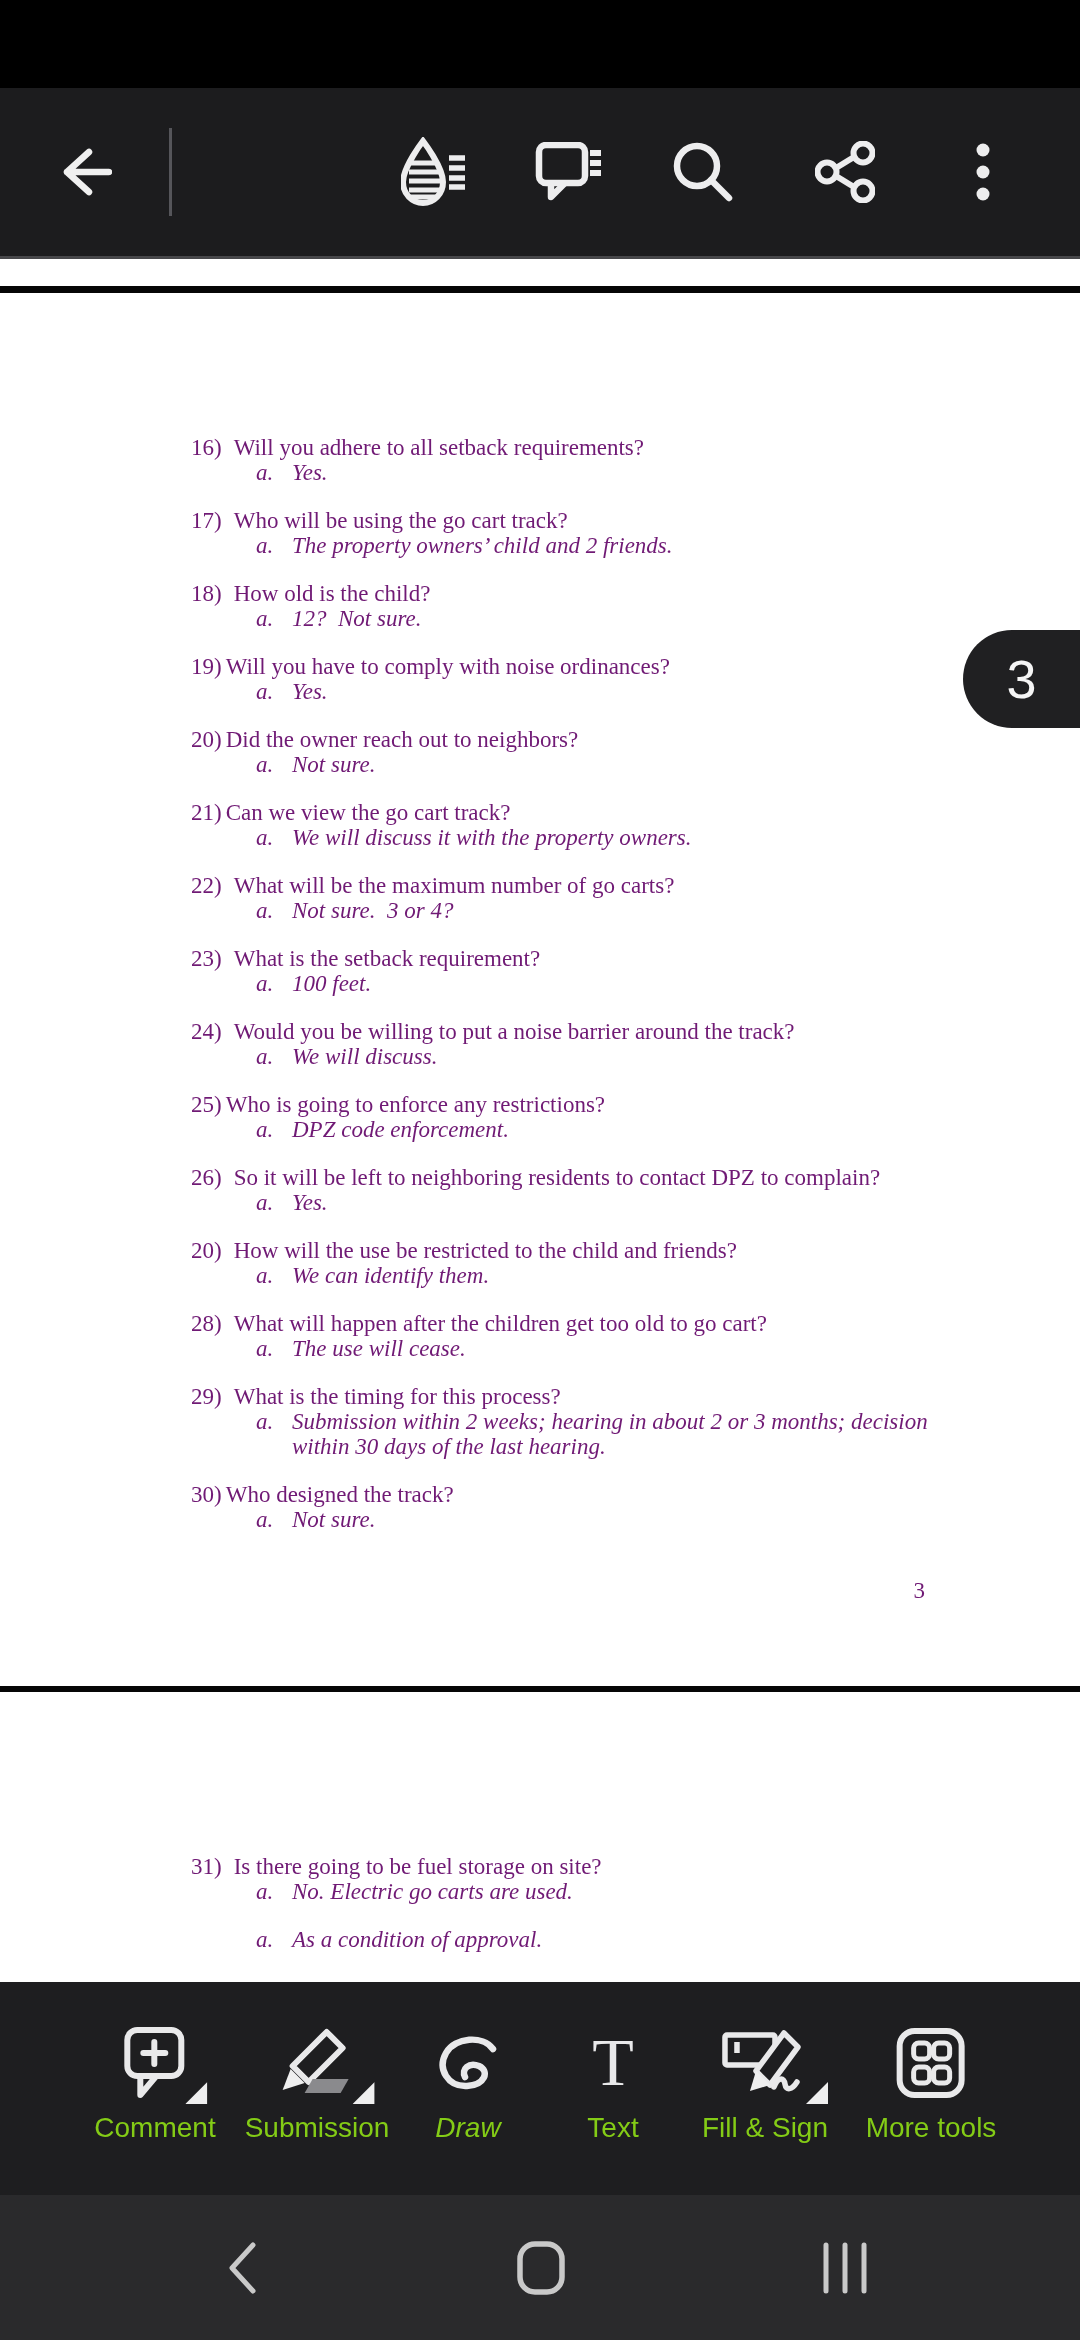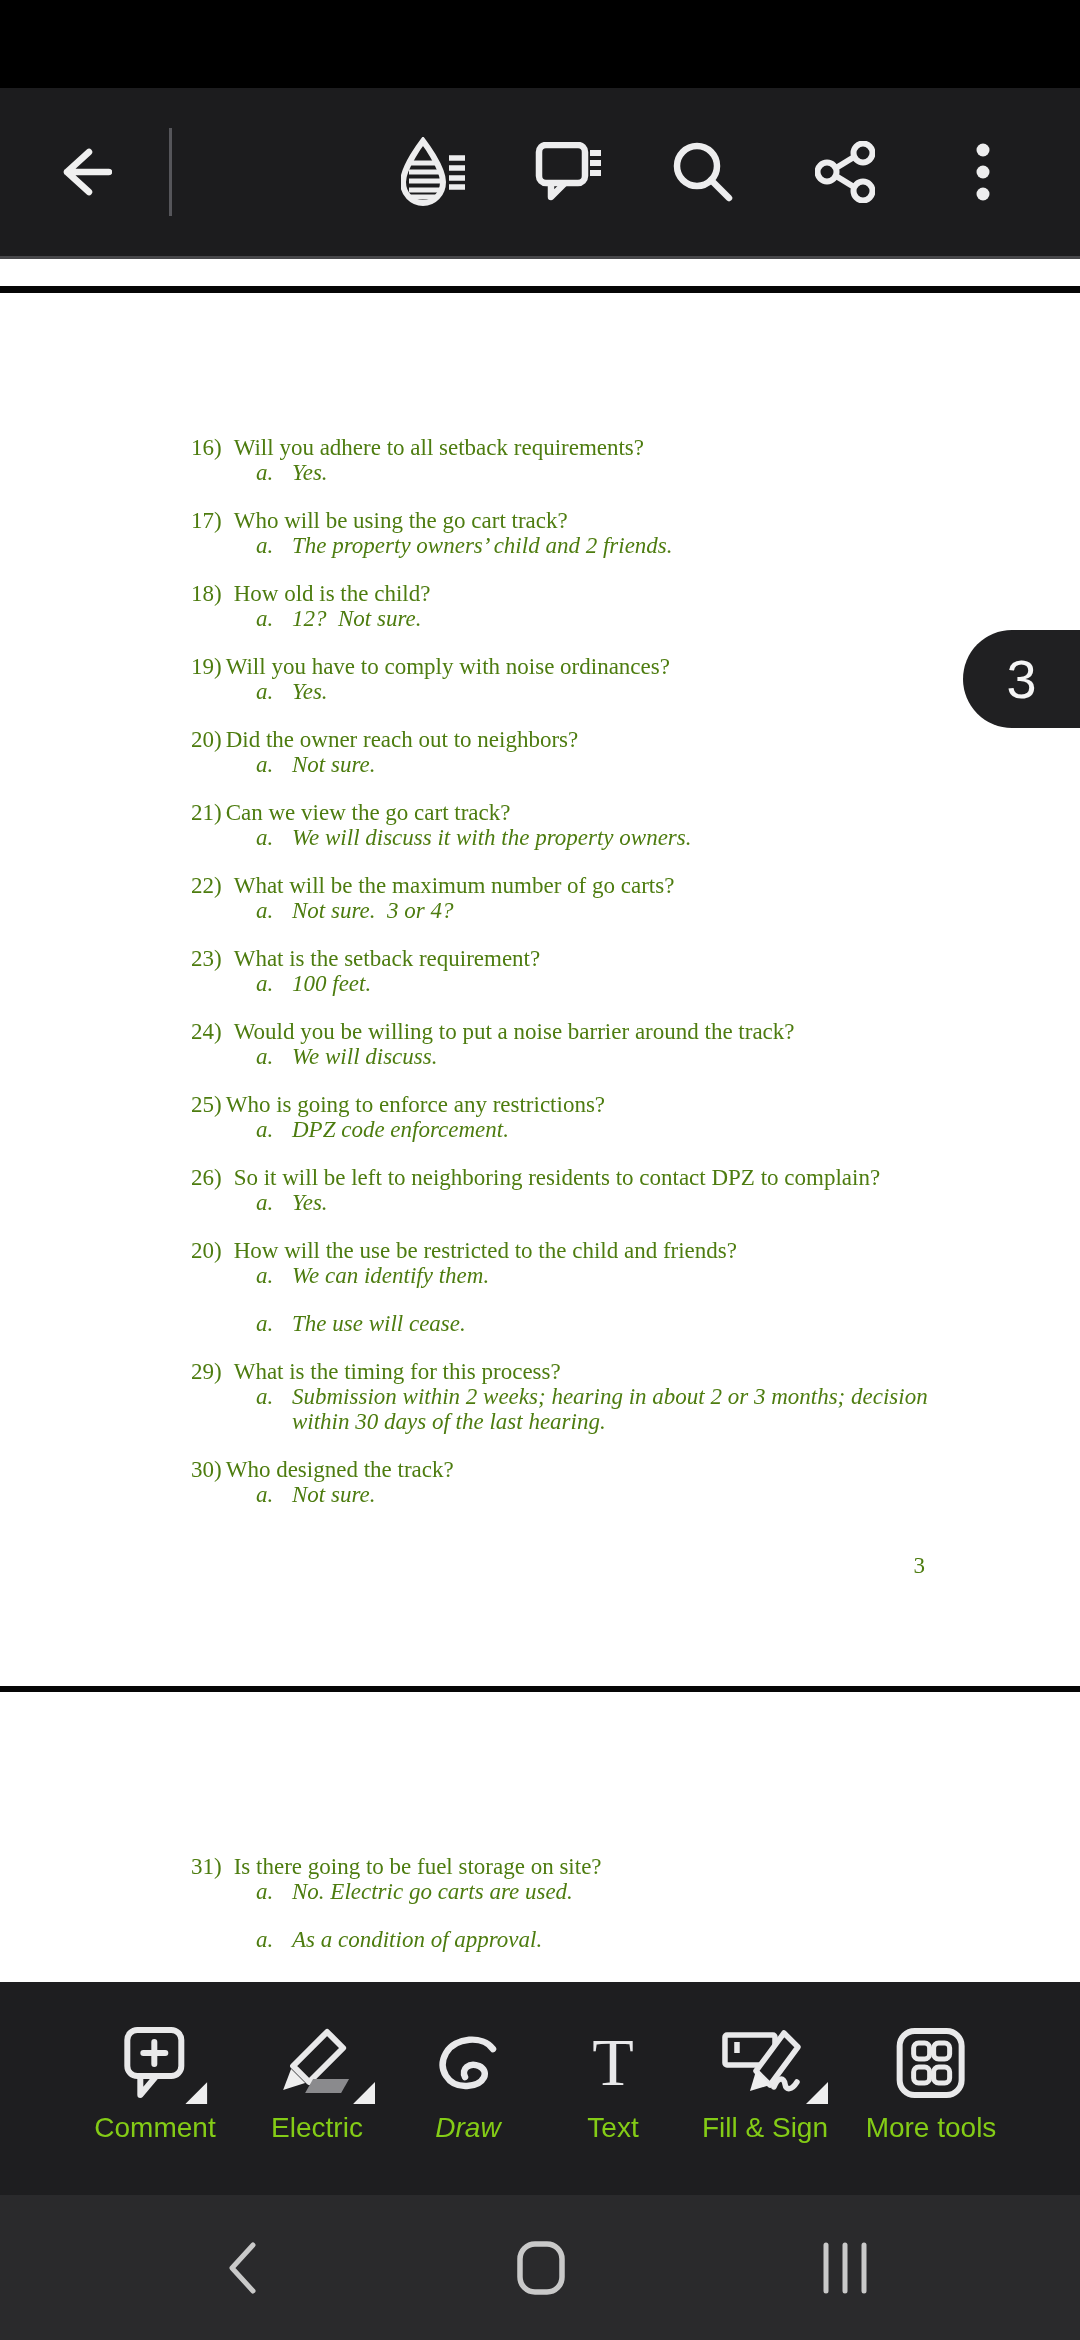--- a/index.html
+++ b/index.html
@@ -20,21 +20,21 @@
   .tb-comment{left:527px;}
   .tb-search{left:661px;}
   .tb-share{left:803px;}
   .tb-overflow{left:941px;}
   .tb-btn svg{display:block;}
 
   
   .doc-area{position:absolute;top:259px;left:0;width:1080px;height:1723px;background:#fff;}
   .prev-page-strip{height:27px;background:#fff;}
   .page-sep{height:7px;background:#060606;}
-  .page{background:#fff;color:#4d7c0f;font-family:"Liberation Serif", serif;}
+  .page{background:#fff;color:#701a75;font-family:"Liberation Serif", serif;}
   .page-3{height:1393px;padding:142px 0 0 191px;box-sizing:border-box;}
   .page-4{height:339px;padding:162px 0 0 191px;box-sizing:border-box;}
   .qa-item{margin-bottom:23px;font-size:23px;line-height:25px;}
   .q-line{white-space:nowrap;}
   .q-num{display:inline-block;}
   .gap-wide .q-num{margin-right:12px;}
   .gap-tight .q-num{margin-right:4px;}
   .a-line{display:flex;margin-left:65px;font-style:italic;}
   .a-mark{width:36px;flex-shrink:0;}
   .a-text{max-width:660px;}
@@ -224,20 +224,21 @@
             </div>
           </div>
           <div class="qa-item gap-wide">
             <div class="q-line"><span class="q-num">20)</span><span class="q-text">How will the use be restricted to the child and friends?</span></div>
             <div class="a-line">
               <span class="a-mark">a.</span>
               <span class="a-text">We can identify them.</span>
             </div>
           </div>
           <div class="qa-item gap-wide">
+            <div class="q-line"><span class="q-num">28)</span><span class="q-text">What will happen after the children get too old to go cart?</span></div>
             <div class="a-line">
               <span class="a-mark">a.</span>
               <span class="a-text">The use will cease.</span>
             </div>
           </div>
           <div class="qa-item gap-wide">
             <div class="q-line"><span class="q-num">29)</span><span class="q-text">What is the timing for this process?</span></div>
             <div class="a-line">
               <span class="a-mark">a.</span>
               <span class="a-text">Submission within 2 weeks; hearing in about 2 or 3 months; decision within 30 days of the last hearing.</span>
@@ -299,21 +300,21 @@
       <div class="tool-icon">
         <svg width="76" height="72" viewBox="0 0 76 72">
           <path d="M48 5 L64 21 L30 55 L14 39 Z" fill="none" stroke="#e9e9ea" stroke-width="6" stroke-linejoin="round"></path>
           <polygon points="12,42 26,56 4,63" fill="#efefef"></polygon>
           <polygon points="34,52 70,52 62,66 26,66" fill="#8a8a8d"></polygon>
         </svg>
         <svg class="corner-tri" width="22" height="22" viewBox="0 0 22 22">
           <polygon points="22,0 22,22 0,22" fill="#efefef"></polygon>
         </svg>
       </div>
-      <div class="tool-label">Electric</div>
+      <div class="tool-label">Submission</div>
     </div>
 
     <div class="tool t-draw">
       <div class="tool-icon">
         <svg width="70" height="60" viewBox="0 0 70 60">
           <path d="M60 16 C50 2 22 4 13 20 C4 36 15 54 34 53 C52 52 57 38 46 33 C36 29 28 36 32 44" fill="none" stroke="#e9e9ea" stroke-width="6.5" stroke-linecap="round"></path>
         </svg>
       </div>
       <div class="tool-label">Draw</div>
     </div>

